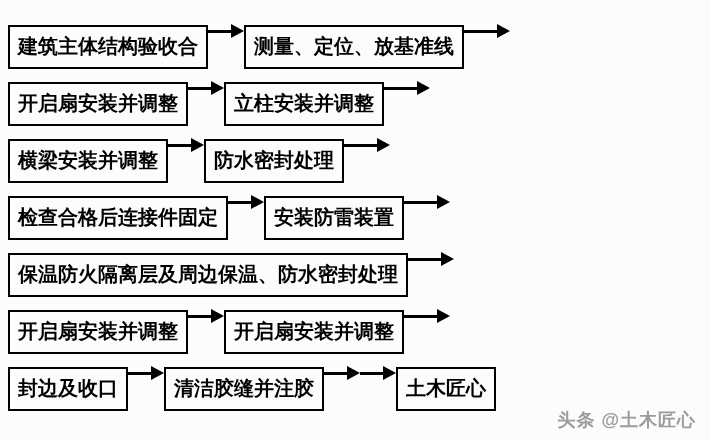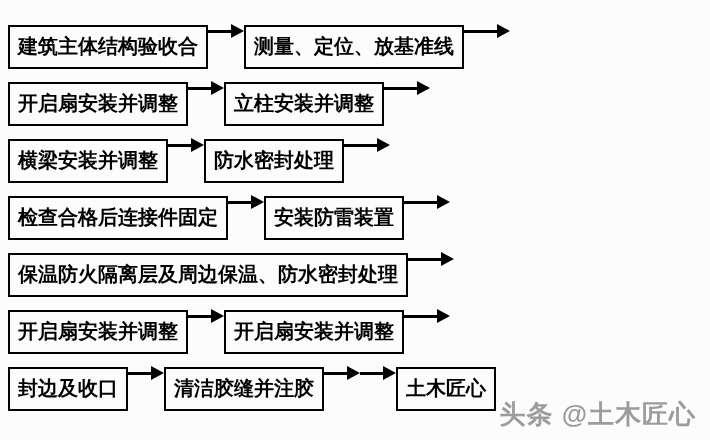--- a/index.html
+++ b/index.html
@@ -53,21 +53,21 @@
     width: 0;
     height: 0;
     border-left: 13px solid #000000;
     border-top: 7px solid transparent;
     border-bottom: 7px solid transparent;
   }
   .watermark {
     position: absolute;
     right: 14px;
     bottom: 8px;
-    font-size: 26px;
+    font-size: 18px;
     font-weight: bold;
     letter-spacing: 1px;
     color: #9c9c9c;
   }
 </style>
 </head>
 <body>
 
 <div class="canvas">
 

